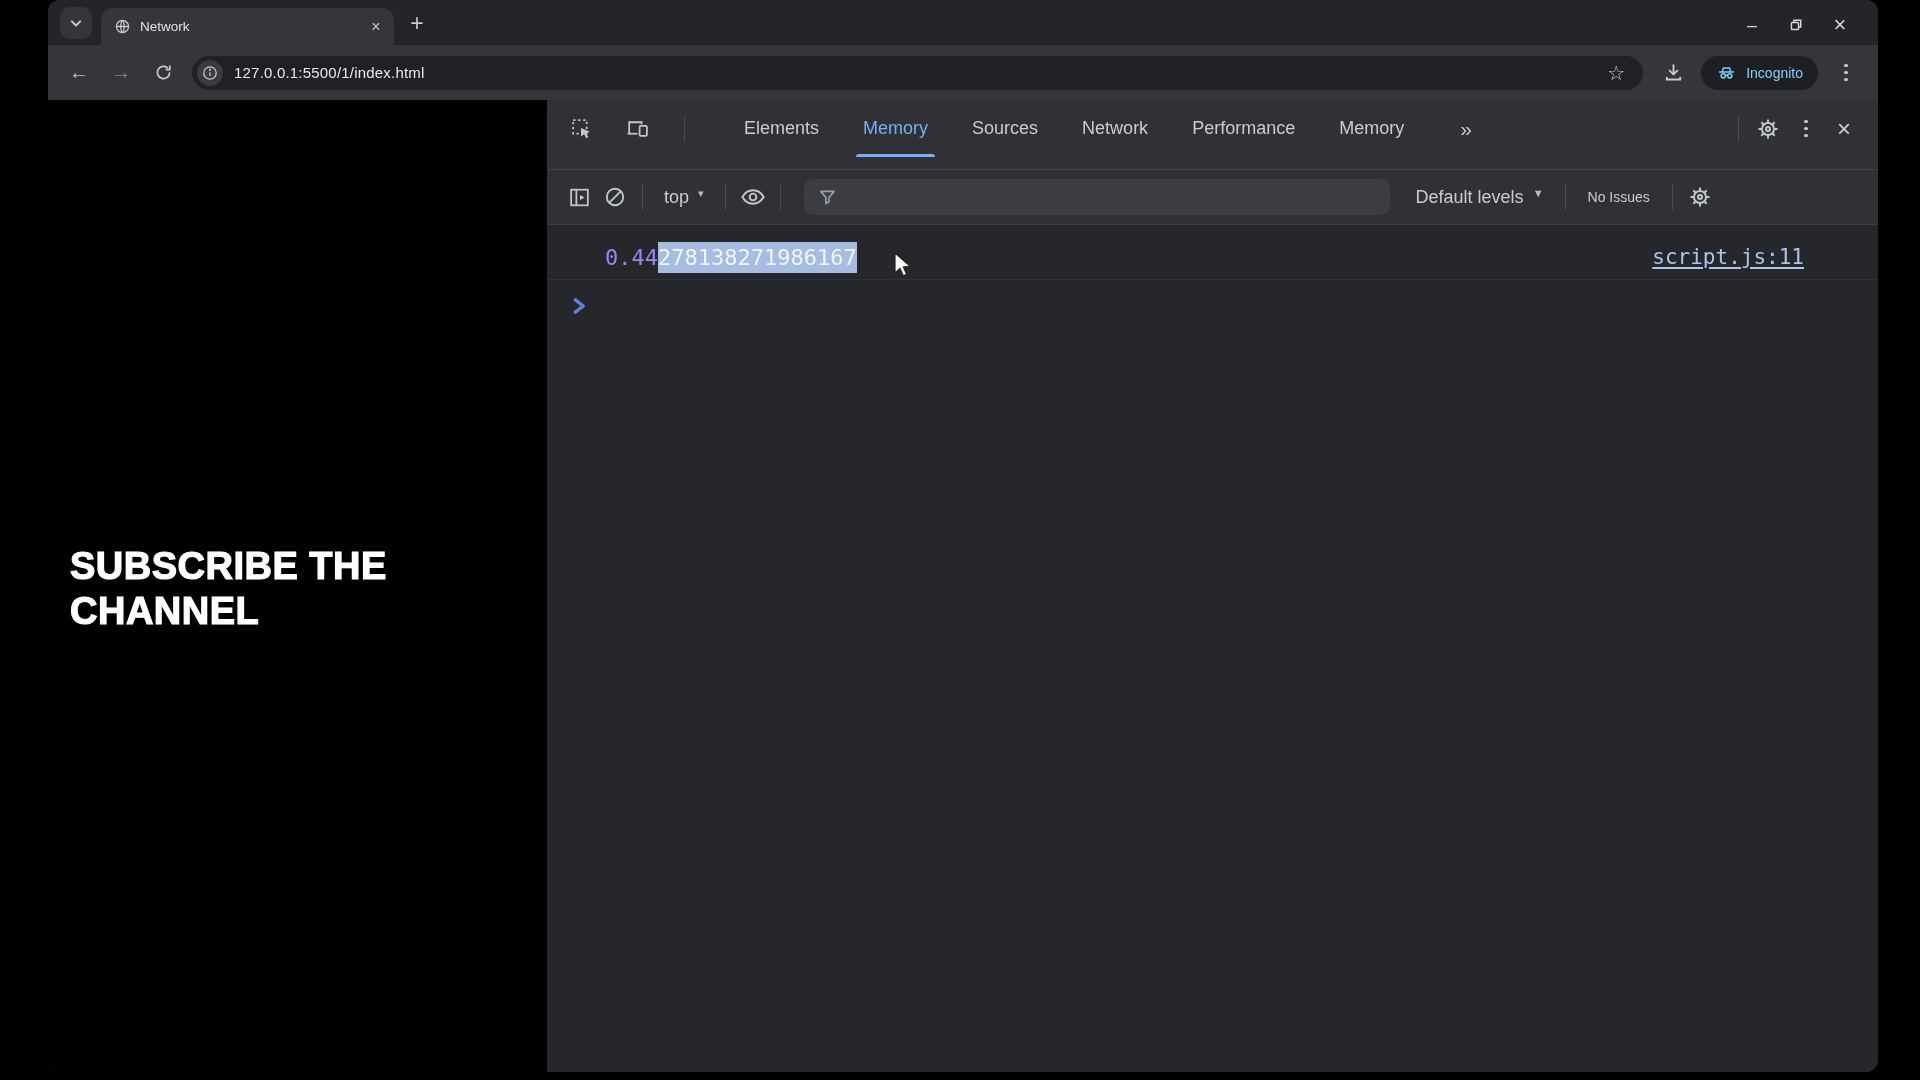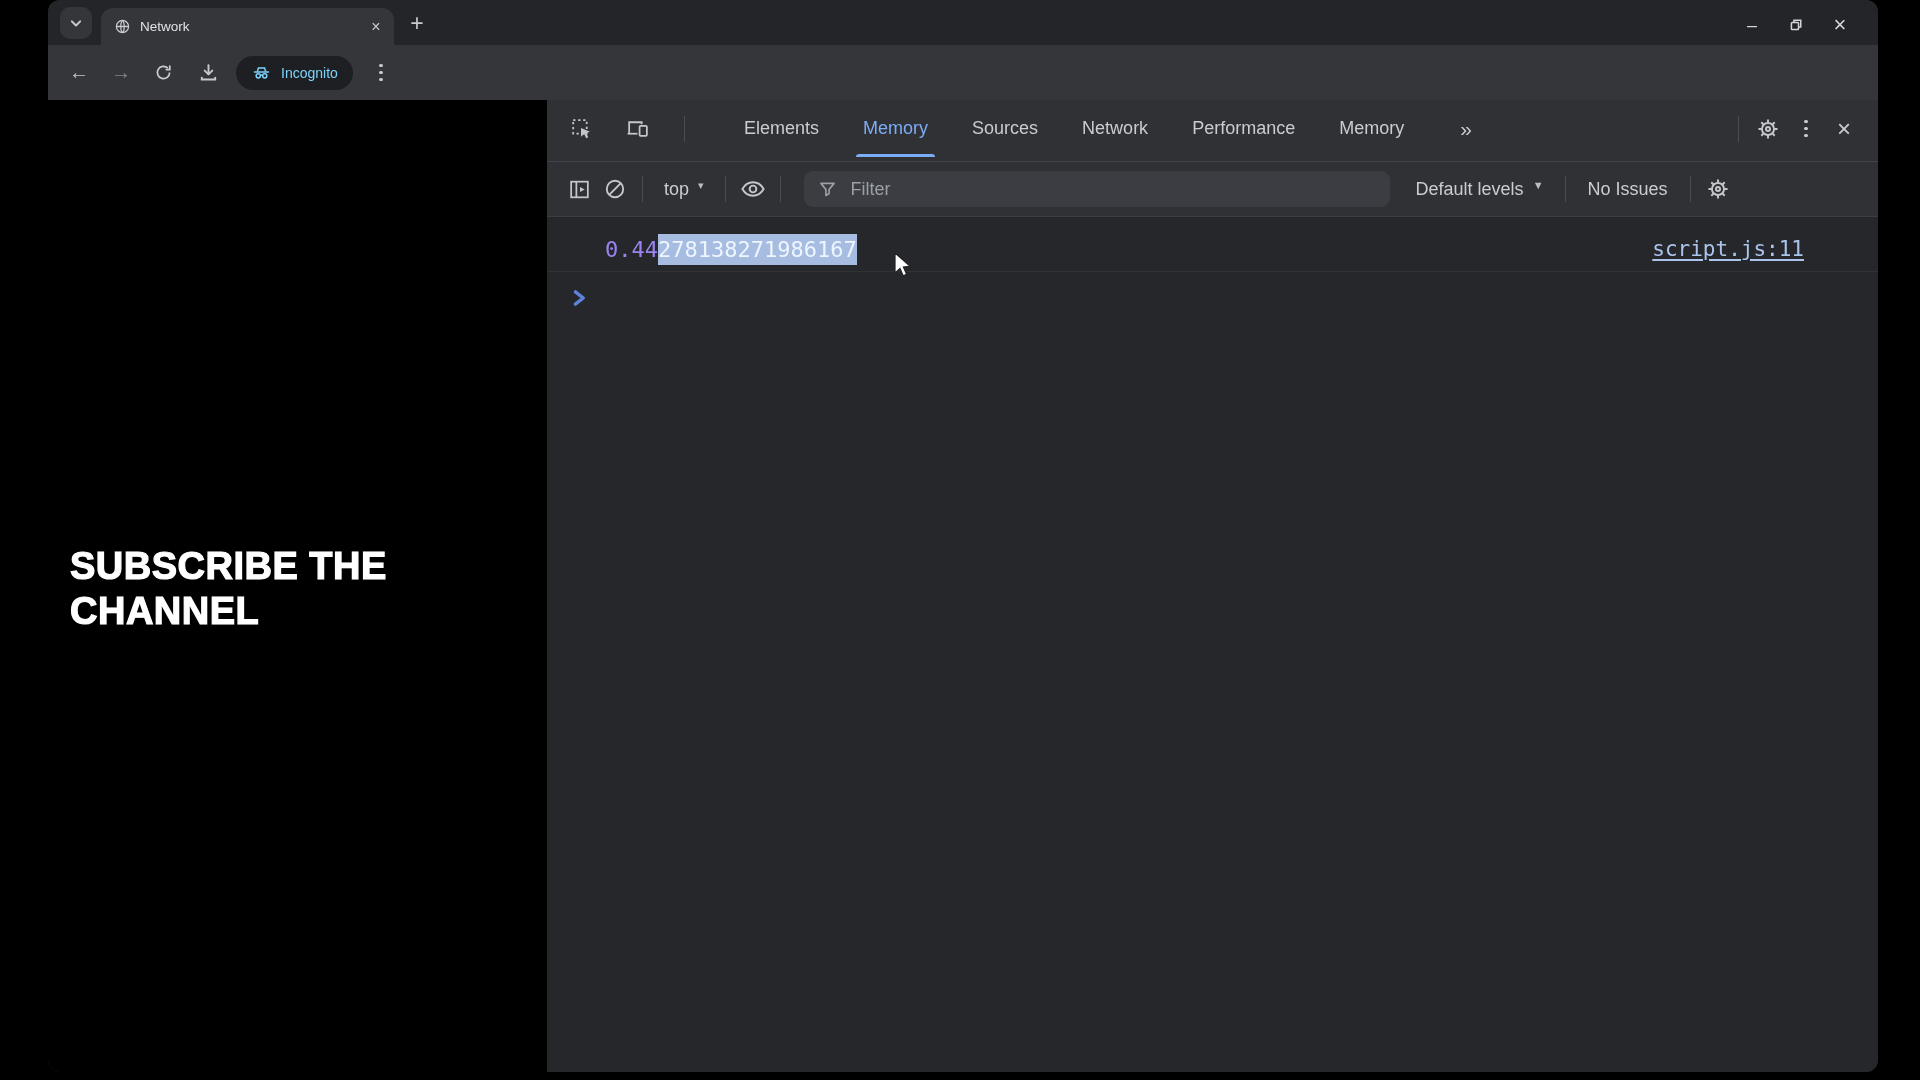--- a/index.html
+++ b/index.html
@@ -40,42 +40,42 @@
 
   
   .content{flex:1;display:flex;min-height:0;}
   .pageview{flex:none;width:499px;background:#000;position:relative;}
   .heading{position:absolute;left:22px;top:444px;color:#fff;font-weight:bold;font-size:38px;line-height:45px;
            letter-spacing:.5px;-webkit-text-stroke:1.2px #fff;}
 
   
   .devtools{flex:1;min-width:0;background:#26272b;display:flex;flex-direction:column;color:#caccd0;}
   .dt-tabbar{flex:none;height:57px;background:#2f3134;border-bottom:1px solid #404349;display:flex;
-             align-items:center;padding:0 10px 4px 16px;gap:20px;}
+             align-items:center;padding:0 10px 12px 16px;gap:20px;}
   .iconbtn{width:36px;height:36px;color:#c3c6ca;flex:none;}
   .vsep{width:1px;height:26px;background:#4a4c51;margin:0 9px;flex:none;}
   .dt-tabs{display:flex;height:100%;margin-left:8px;}
   .dt-tab{padding:0 22px;display:flex;align-items:center;font-size:18px;color:#caccd0;position:relative;white-space:nowrap;}
   .dt-tab.active{color:#7cacf8;}
   .dt-tab.active::after{content:"";position:absolute;left:15px;right:15px;bottom:0;height:3px;
                         background:#7cacf8;border-radius:3px 3px 0 0;}
   .dt-more{padding:0 14px;font-size:21px;color:#caccd0;letter-spacing:2px;}
   .dt-right{margin-left:auto;display:flex;align-items:center;gap:2px;padding-right:6px;}
   .dt-close{font-size:24px;color:#caccd0;font-weight:300;}
 
   .dt-toolbar{flex:none;height:54px;background:#2f3134;border-bottom:1px solid #3c3e42;display:flex;
               align-items:center;padding:0 14px;}
   .ctx{display:flex;align-items:flex-start;gap:9px;padding:0 12px;font-size:18px;color:#caccd0;}
   .caret{font-size:11px;color:#b9bcc0;}
   .filterpill{width:560px;height:36px;border-radius:9px;background:#3b3d42;display:flex;align-items:center;
               padding:0 13px;gap:11px;margin:0 14px;flex:none;}
   .filterinput{flex:1;background:transparent;border:0;outline:0;color:#e7e9ec;font-size:18px;
                font-family:"Liberation Sans",sans-serif;}
   .filterinput::placeholder{color:#9aa0a6;}
-  .noissues{padding:0 13px;font-size:18px;color:#caccd0;white-space:nowrap;}
+  .noissues{padding:0 13px;font-size:14px;color:#caccd0;white-space:nowrap;}
 
   .dt-console{flex:1;font-family:"DejaVu Sans Mono",monospace;position:relative;}
   .msg-row{margin-top:10px;height:44px;display:flex;align-items:center;justify-content:space-between;
            padding:0 74px 0 58px;border-bottom:1px solid rgba(255,255,255,.05);}
   .msg-val{font-size:22px;color:#9b84f0;white-space:pre;}
   .msg-sel{background:#a6bce0;color:#eef5ff;padding:3px 0;}
   .srclink{font-size:21px;color:#abc4ec;text-decoration:underline;text-underline-offset:3px;}
   .prompt-row{padding:17px 0 0 25px;}
 
   .cursor{position:absolute;left:893px;top:252px;pointer-events:none;}
@@ -210,20 +210,29 @@
 
     <div class="toolbar">
       <div class="navbtn ib">←</div>
       <div class="navbtn dim ib">→</div>
       <div class="navbtn ib">
         <span>
             <svg width="21" height="21">
               <use href="#i-refresh"></use>
             </svg>
           </span>
+      </div>
+      <div class="omnibox">
+        <span class="infobtn ib">
+            <svg width="18" height="18">
+              <use href="#i-info"></use>
+            </svg>
+          </span>
+        <span class="urltext">127.0.0.1:5500/1/index.html</span>
+        <span class="starbtn ib">☆</span>
       </div>
       <div class="toolbtn ib">
         <span>
             <svg width="23" height="23">
               <use href="#i-download"></use>
             </svg>
           </span>
       </div>
       <div class="incog">
         <span>
@@ -326,21 +335,20 @@
                 </svg>
               </span>
           </div>
           <div class="vsep"></div>
           <div class="filterpill">
             <span style="color:#9aa0a6">
                 <svg width="21" height="21">
                   <use href="#i-funnel"></use>
                 </svg>
               </span>
-            <input class="filterinput" placeholder="Filter" style="">
           </div>
           <div class="ctx">
             <span>Default levels</span>
             <span class="caret">▼</span>
           </div>
           <div class="vsep"></div>
           <div class="noissues">No Issues</div>
           <div class="vsep"></div>
           <div class="iconbtn ib">
             <span>

